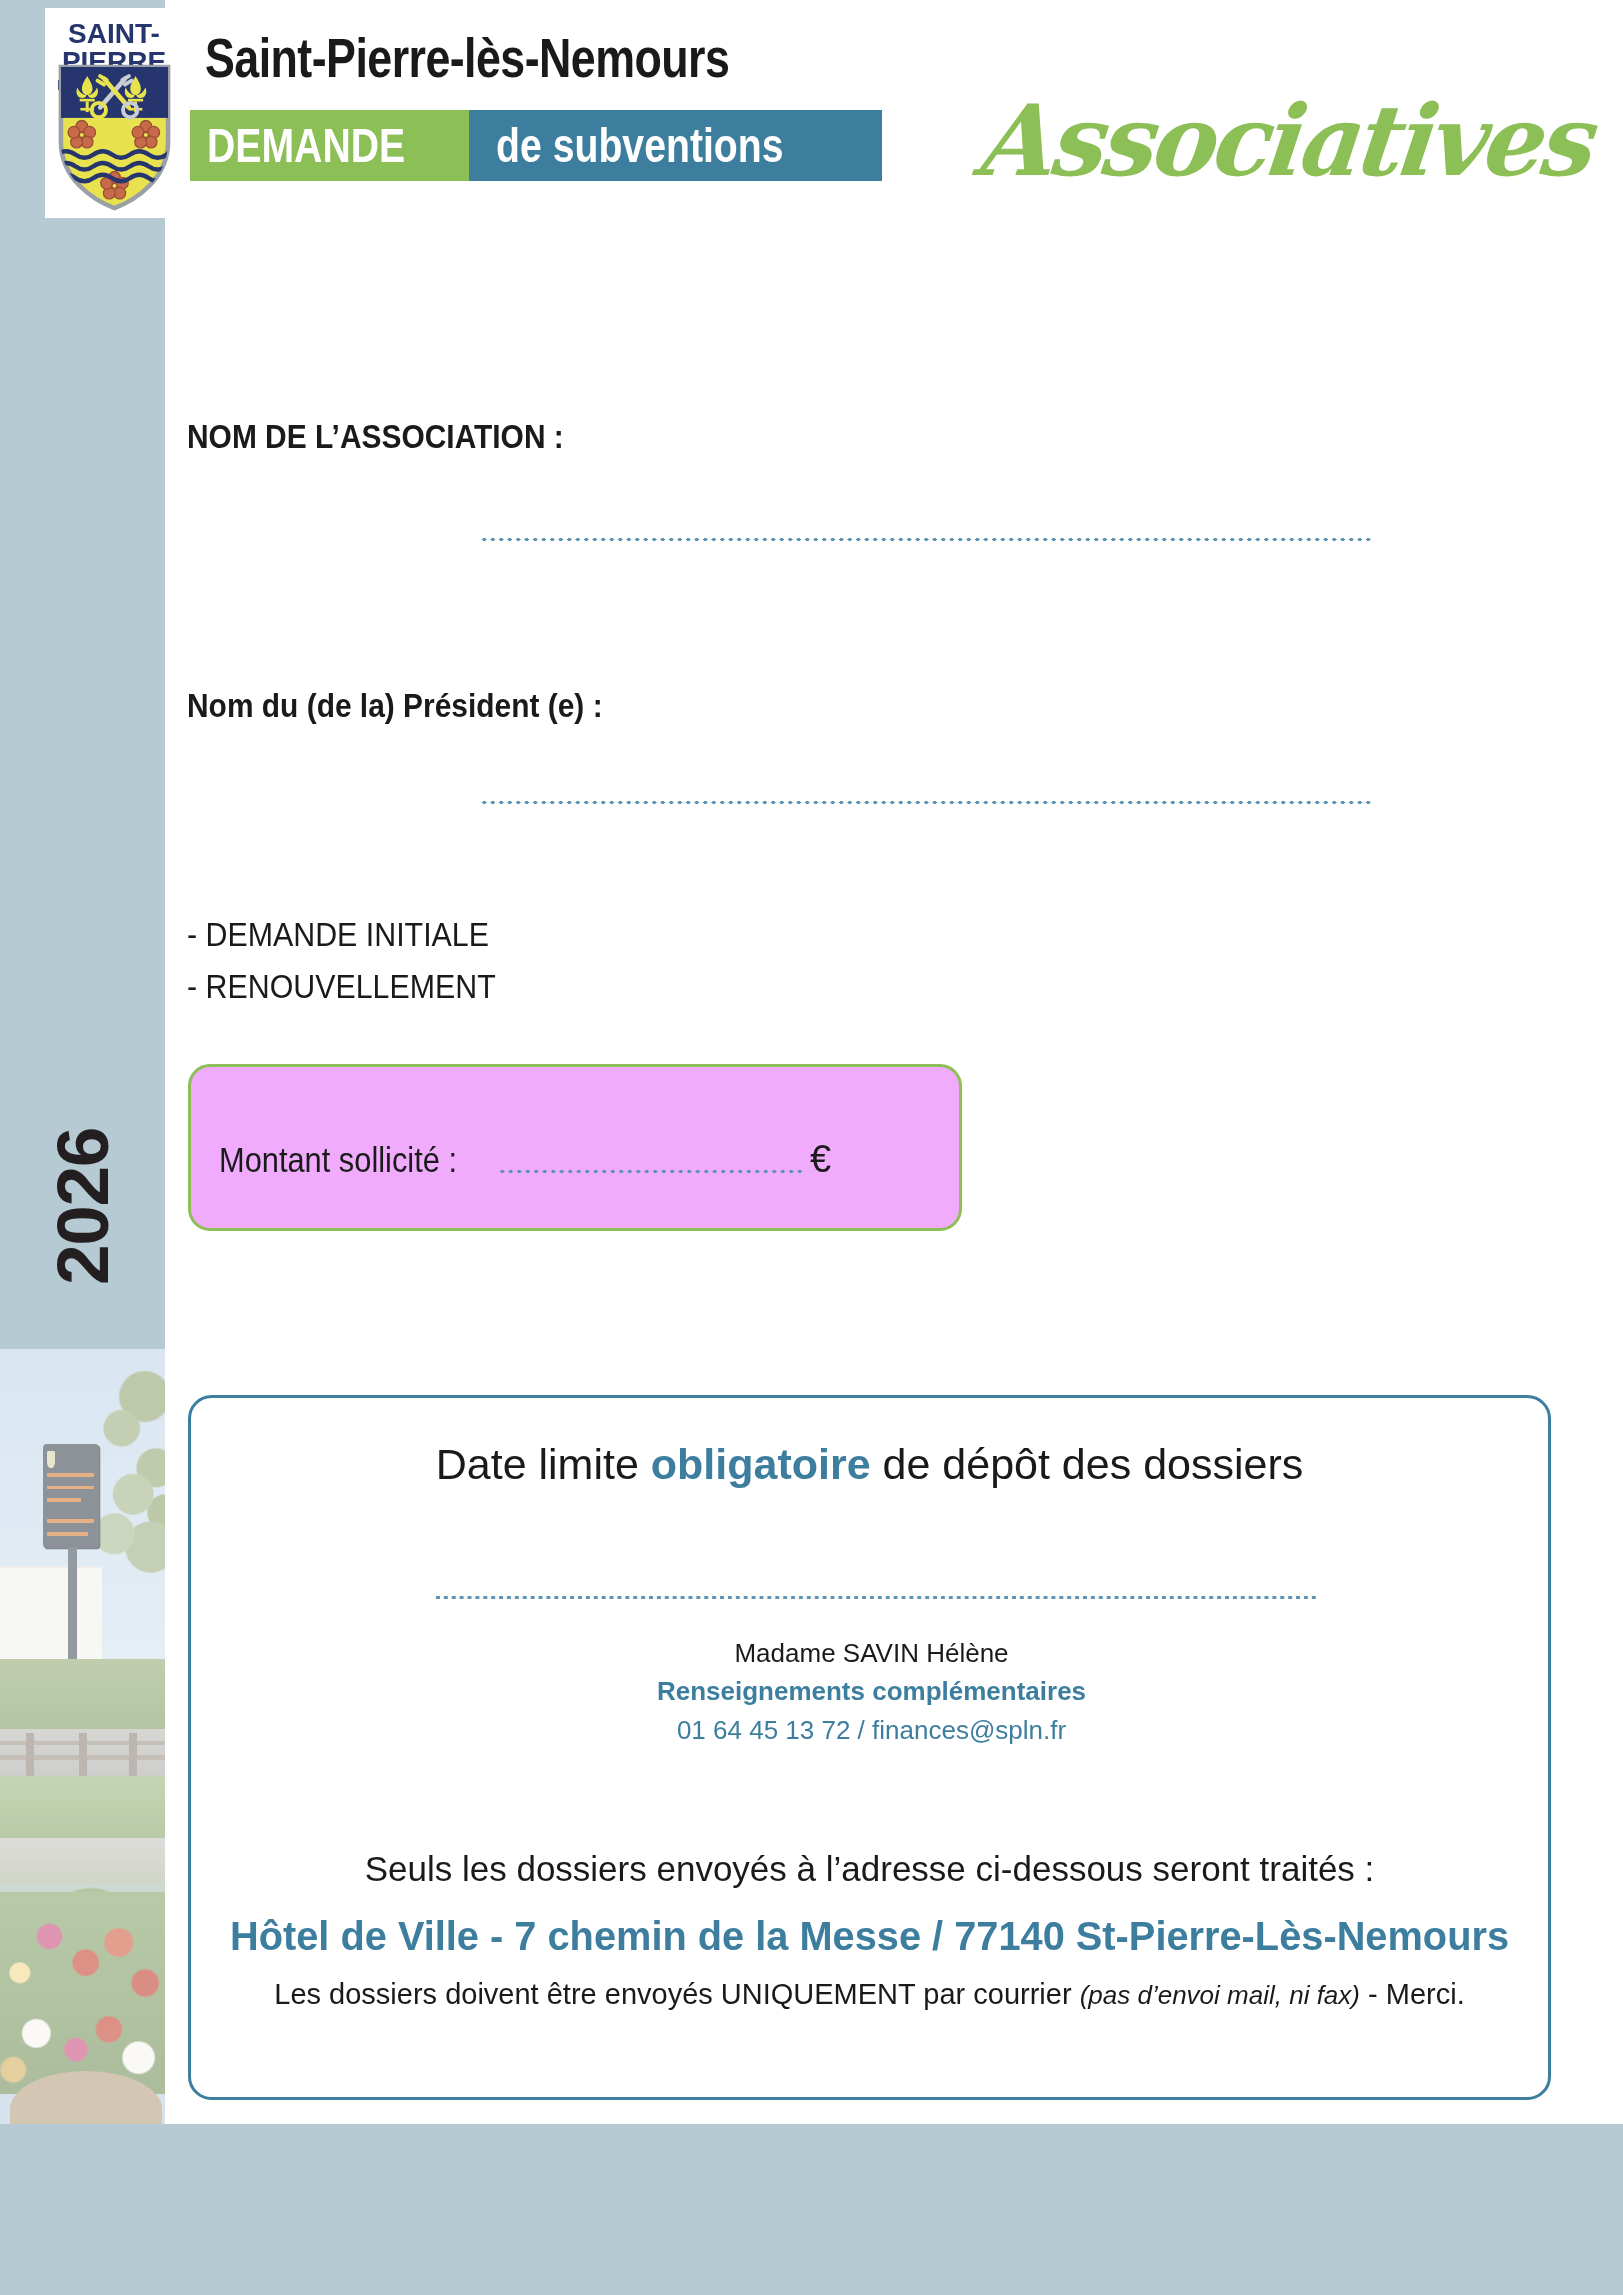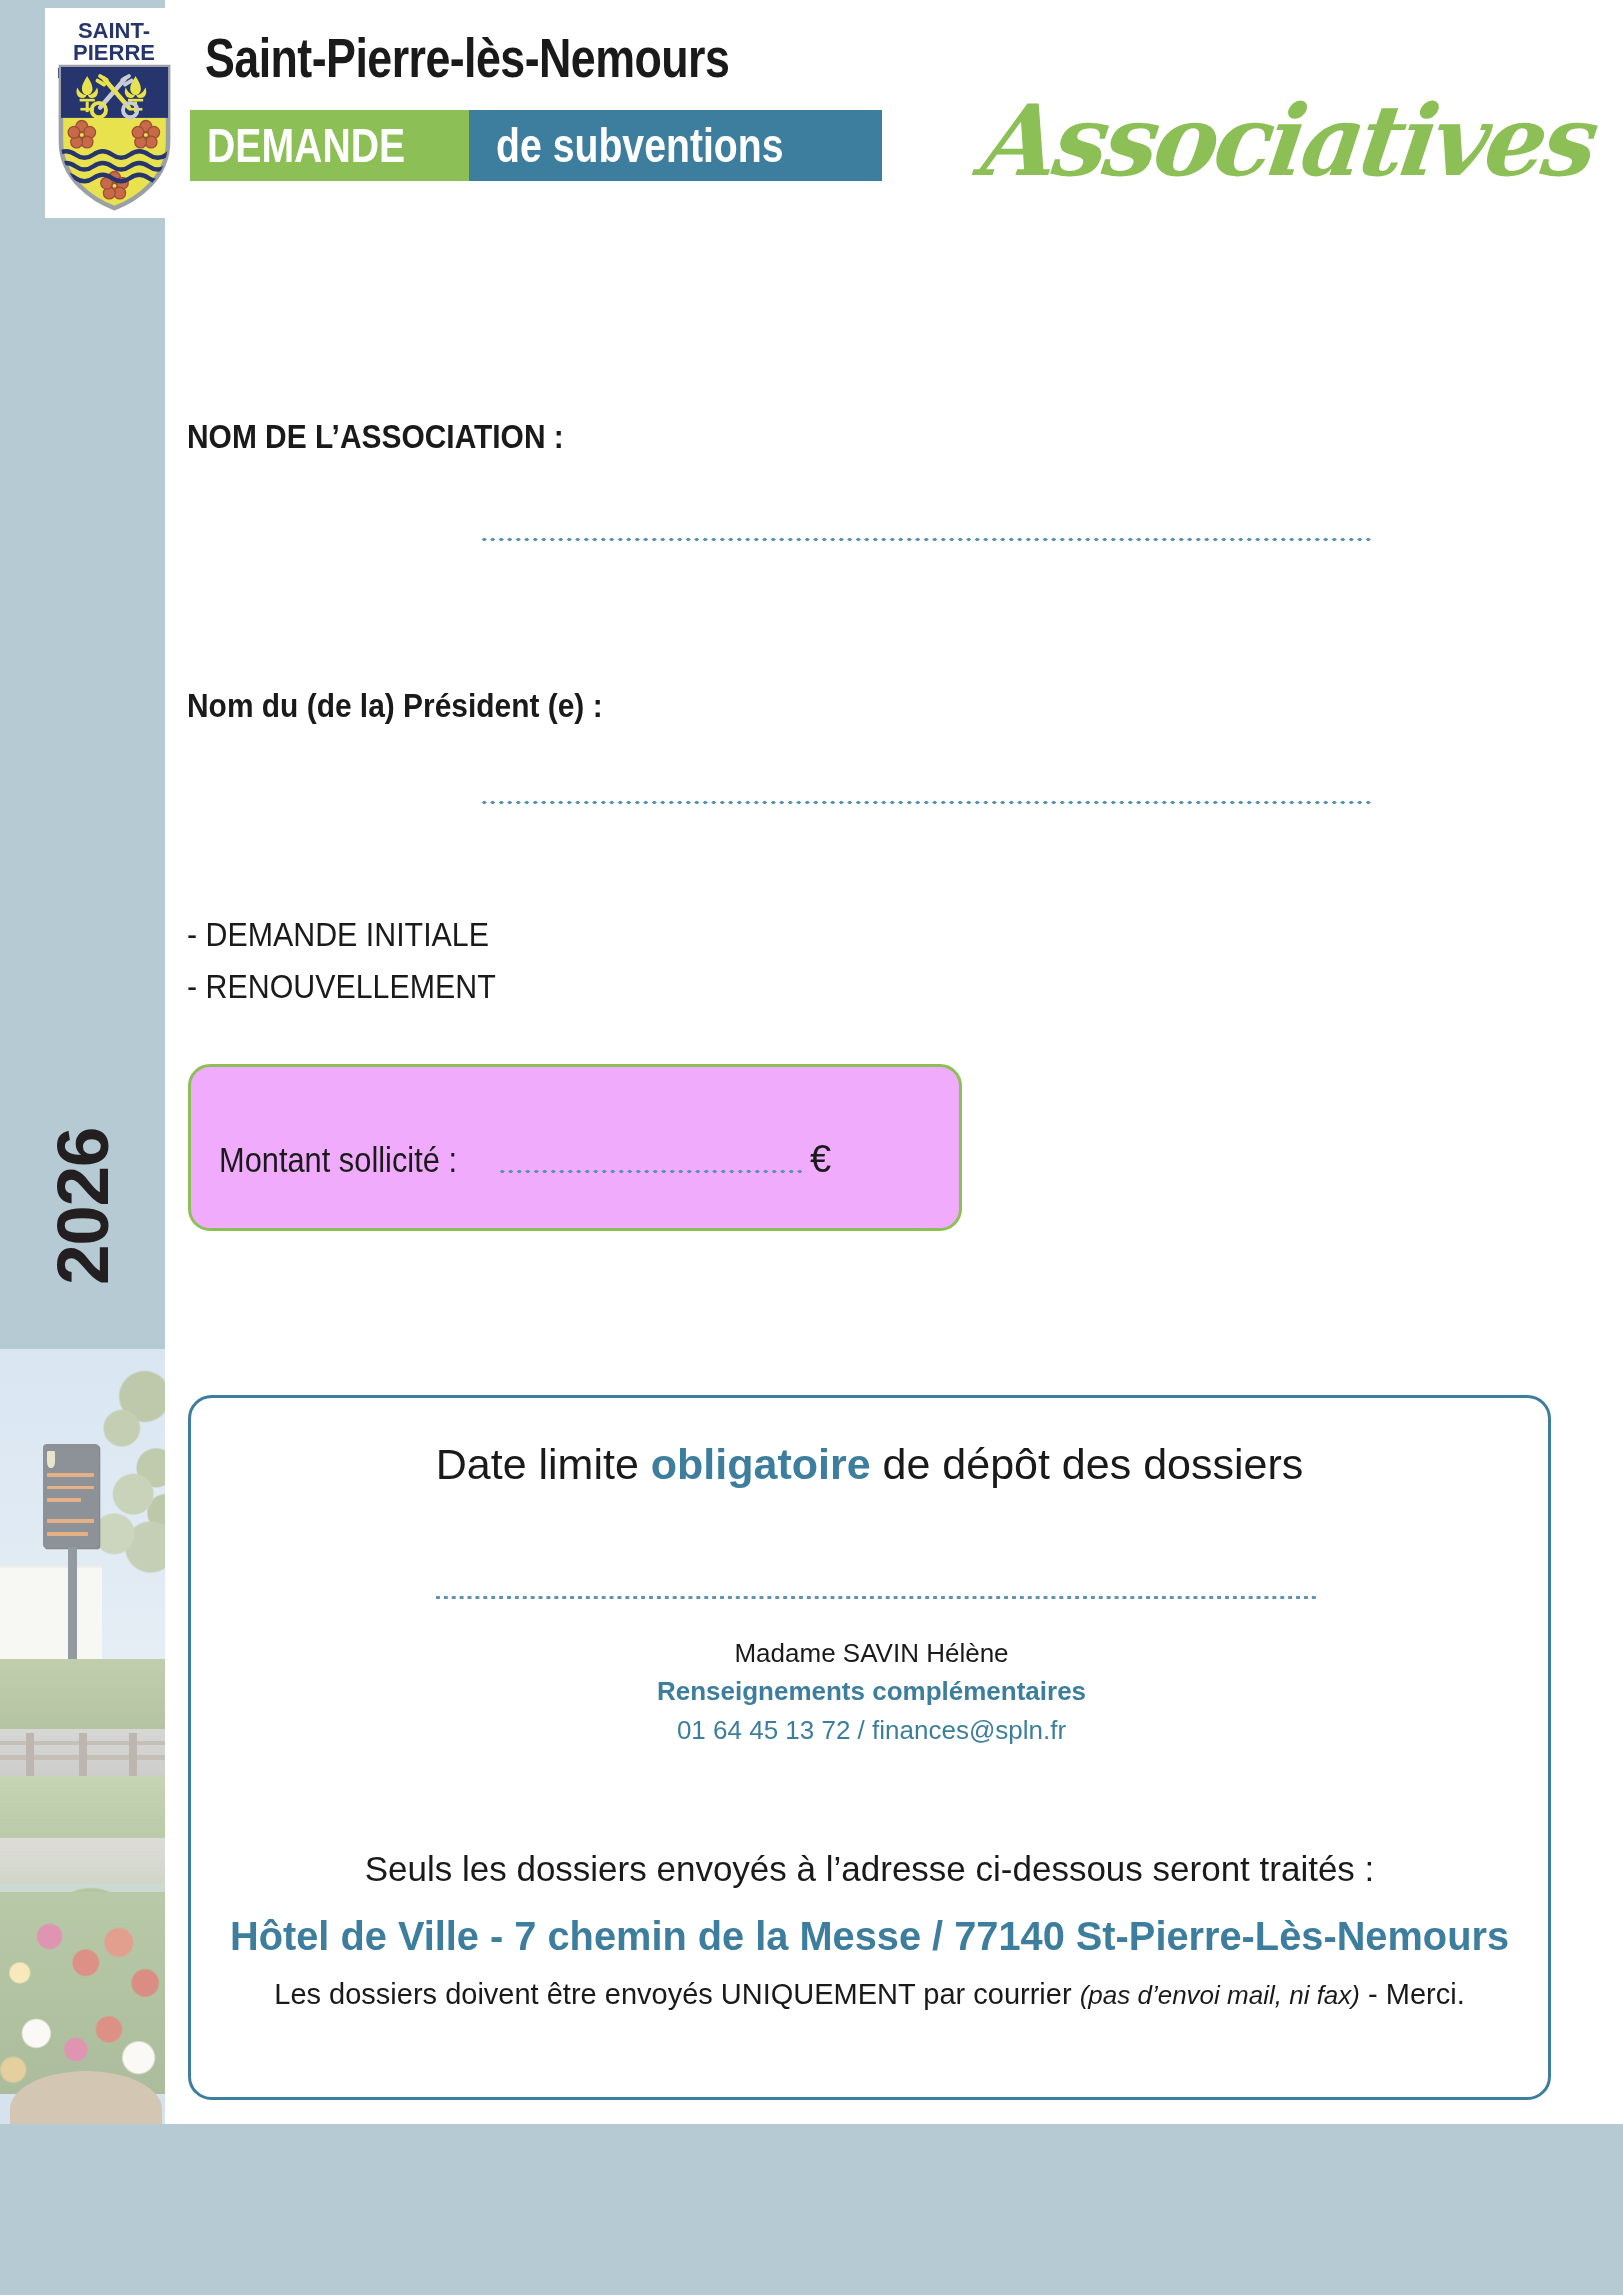--- a/index.html
+++ b/index.html
@@ -200,21 +200,21 @@
     background: #ffffff;
   }
   .crest-title {
     position: absolute;
     left: 0; top: 11.8px; width: 138px;
     text-align: center;
     color: #26356d;
     font-weight: bold;
     line-height: 1;
   }
-  .crest-title .l1 { font-size: 22px; letter-spacing: 0px; display: block; }
+  .crest-title .l1 { font-size: 28px; letter-spacing: 0px; display: block; }
   .crest-title .l2 { font-size: 14.4px; letter-spacing: 0.7px; display: block; margin-top: 2.6px; }
   .crest-svg {
     position: absolute;
     left: 11.8px; top: 56px;
     width: 115px; height: 147px;
   }
 
   .title-main {
     position: absolute;
     left: 205px;

